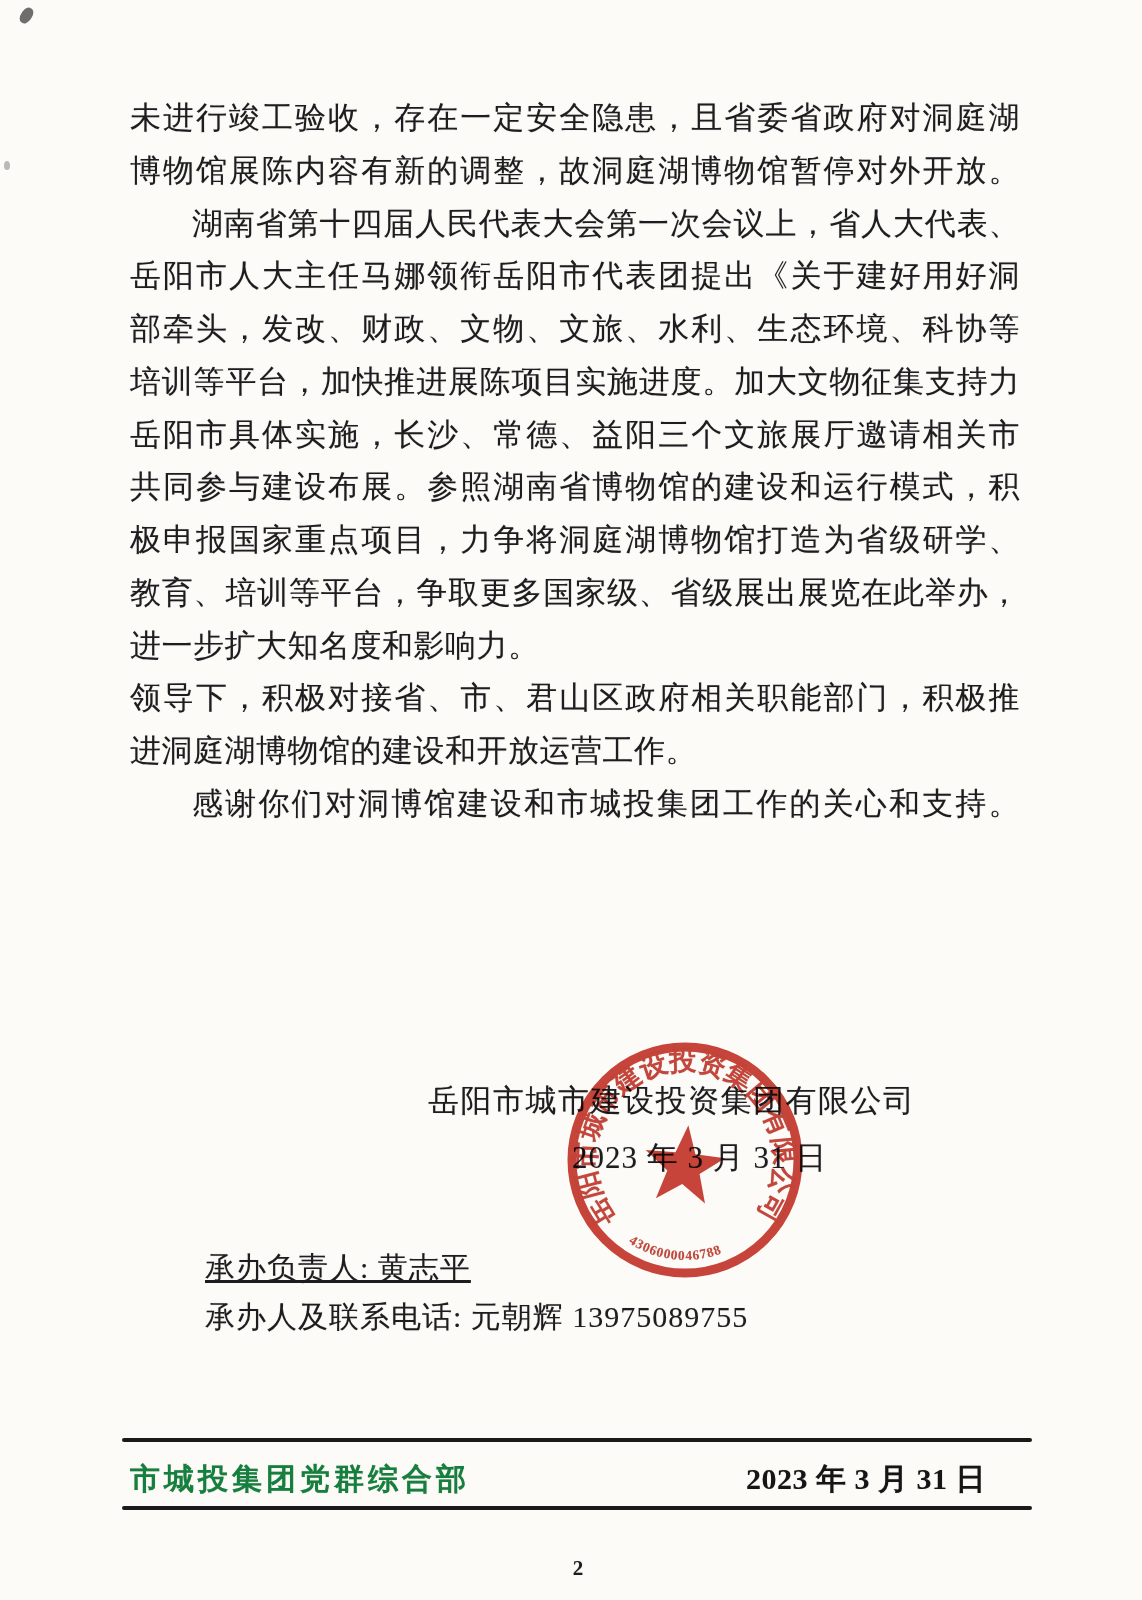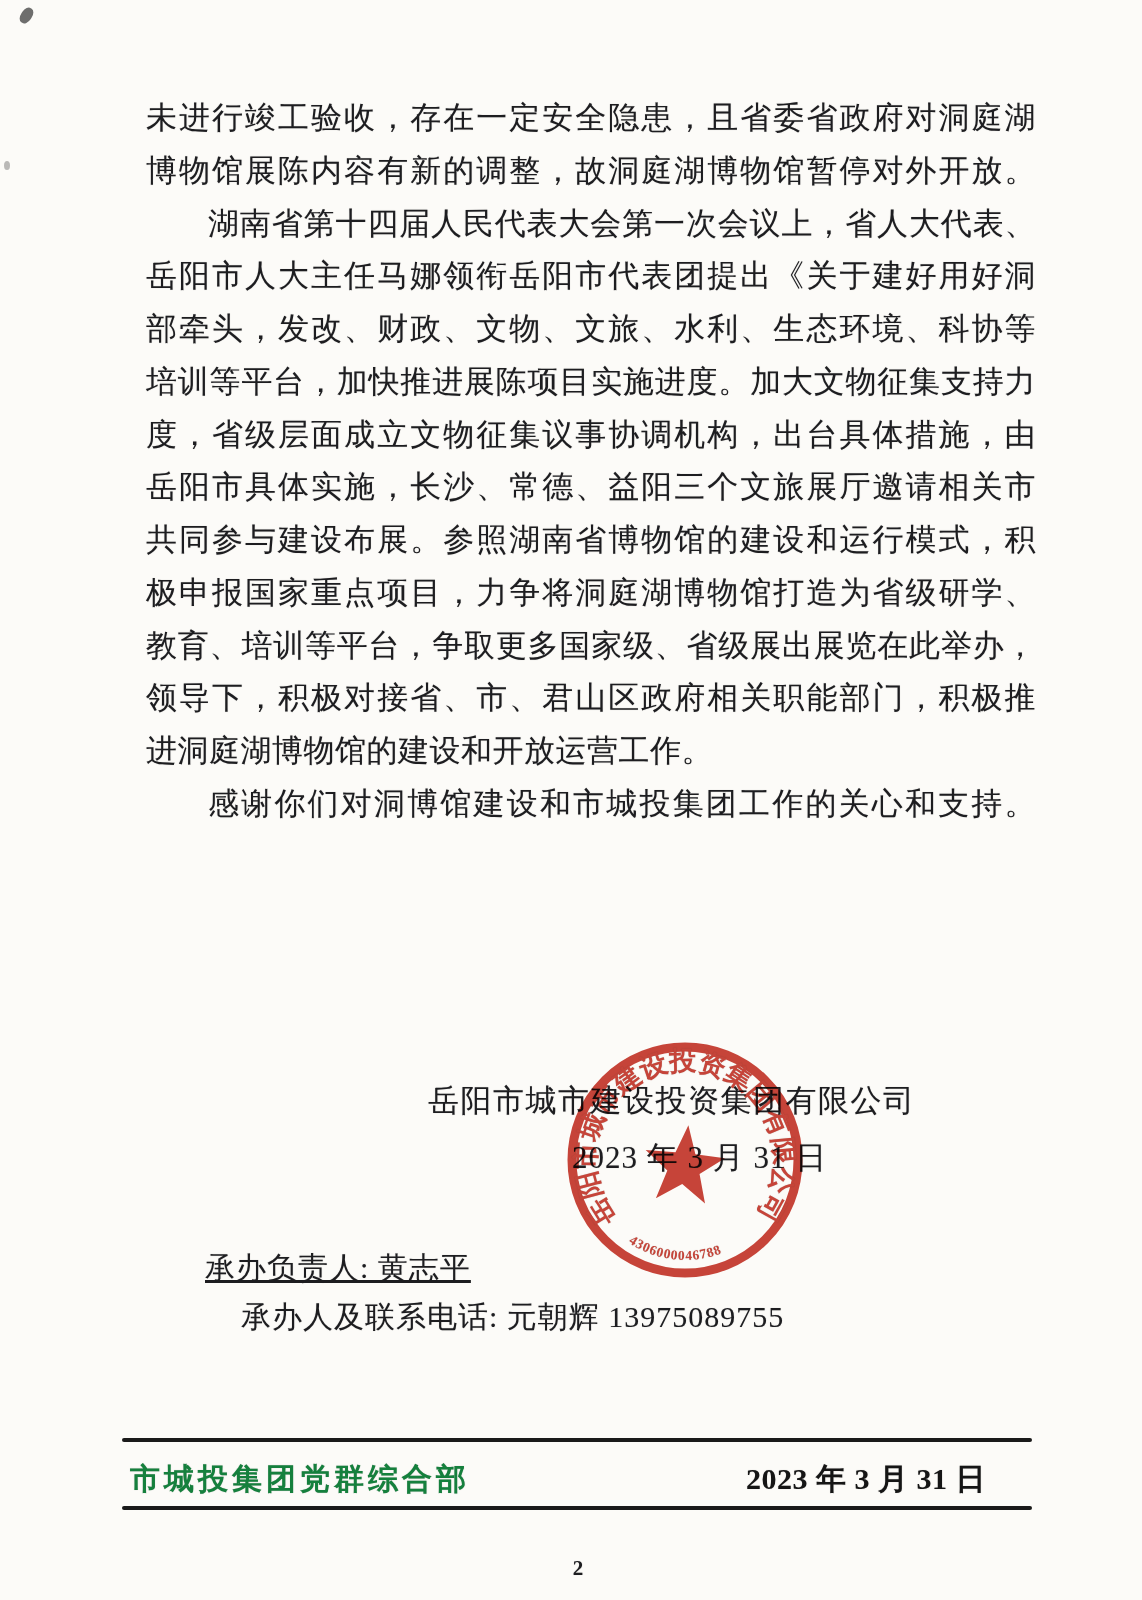--- a/index.html
+++ b/index.html
@@ -6,30 +6,30 @@
   html,body { width:1142px; height:1600px; }
   body { background:#e8e8e6; }
   .page {
     position:relative; width:1142px; height:1600px; overflow:hidden;
     background:#fcfbf8;
     font-family:"Liberation Serif","DejaVu Serif",serif;
     color:#1d1d20;
     text-shadow:0 0 1px rgba(50,50,50,.30);
   }
   .doc-body {
-    position:absolute; left:146px; top:92px; width:890px;
+    position:absolute; left:130px; top:92px; width:890px;
     font-size:31px; line-height:52.75px; letter-spacing:.5px;
   }
   .line { height:52.75px; text-align:justify; text-align-last:justify; white-space:normal; }
   .line.plain { text-align-last:left; }
   .line.indent { padding-left:62px; }
   .sig-company { position:absolute; left:428px; top:1080px; font-size:31px; letter-spacing:1.5px; }
   .sig-date    { position:absolute; left:572px; top:1137px; font-size:31px; letter-spacing:1px; }
   .contact-1   { position:absolute; left:205px; top:1248px; font-size:30px; letter-spacing:1px;text-decoration:underline; }
-  .contact-2   { position:absolute; left:205px; top:1297px; font-size:30px; letter-spacing:1px;margin-left:36px; }
+  .contact-2   { position:absolute; left:205px; top:1297px; font-size:30px; letter-spacing:1px; }
   .footer-rule { position:absolute; left:122px; width:910px; height:4px; background:#1a1a1a; border-radius:2px; }
   .rule-top    { top:1438px; }
   .rule-bottom { top:1506px; }
   .footer-dept { position:absolute; left:130px; top:1459px; font-size:30px; font-weight:700; letter-spacing:4px; color:#15803d; }
   .footer-date { position:absolute; left:746px; top:1459px; font-size:30px; font-weight:700; letter-spacing:.5px; color:#151515; }
   .page-num    { position:absolute; left:556px; top:1556px; width:44px; text-align:center; font-size:21px; font-weight:700; }
   .seal {
     position:absolute; left:555px; top:1030px; width:260px; height:260px;
     mix-blend-mode:multiply; opacity:.93; filter:blur(.3px);
   }
@@ -46,25 +46,25 @@
   <div class="speck speck-a"></div>
   <div class="speck speck-b"></div>
 
   <div class="doc-body">
     <div class="line">未进行竣工验收，存在一定安全隐患，且省委省政府对洞庭湖</div>
     <div class="line">博物馆展陈内容有新的调整，故洞庭湖博物馆暂停对外开放。</div>
     <div class="line indent">湖南省第十四届人民代表大会第一次会议上，省人大代表、</div>
     <div class="line">岳阳市人大主任马娜领衔岳阳市代表团提出《关于建好用好洞</div>
     <div class="line">部牵头，发改、财政、文物、文旅、水利、生态环境、科协等</div>
     <div class="line">培训等平台，加快推进展陈项目实施进度。加大文物征集支持力</div>
-    <div class="line">度，省级层面成立文物征集议事协调机构，出台具体措施，由</div>
     <div class="line">岳阳市具体实施，长沙、常德、益阳三个文旅展厅邀请相关市</div>
     <div class="line">共同参与建设布展。参照湖南省博物馆的建设和运行模式，积</div>
     <div class="line">极申报国家重点项目，力争将洞庭湖博物馆打造为省级研学、</div>
     <div class="line">教育、培训等平台，争取更多国家级、省级展出展览在此举办，</div>
+    <div class="line plain">进一步扩大知名度和影响力。</div>
     <div class="line">领导下，积极对接省、市、君山区政府相关职能部门，积极推</div>
     <div class="line plain">进洞庭湖博物馆的建设和开放运营工作。</div>
     <div class="line indent">感谢你们对洞博馆建设和市城投集团工作的关心和支持。</div>
   </div>
 
   <div class="sig-company">岳阳市城市建设投资集团有限公司</div>
   <div class="sig-date">2023 年 3 月 31 日</div>
 
   <div class="contact-1">承办负责人: 黄志平</div>
   <div class="contact-2">承办人及联系电话: 元朝辉 13975089755</div>

